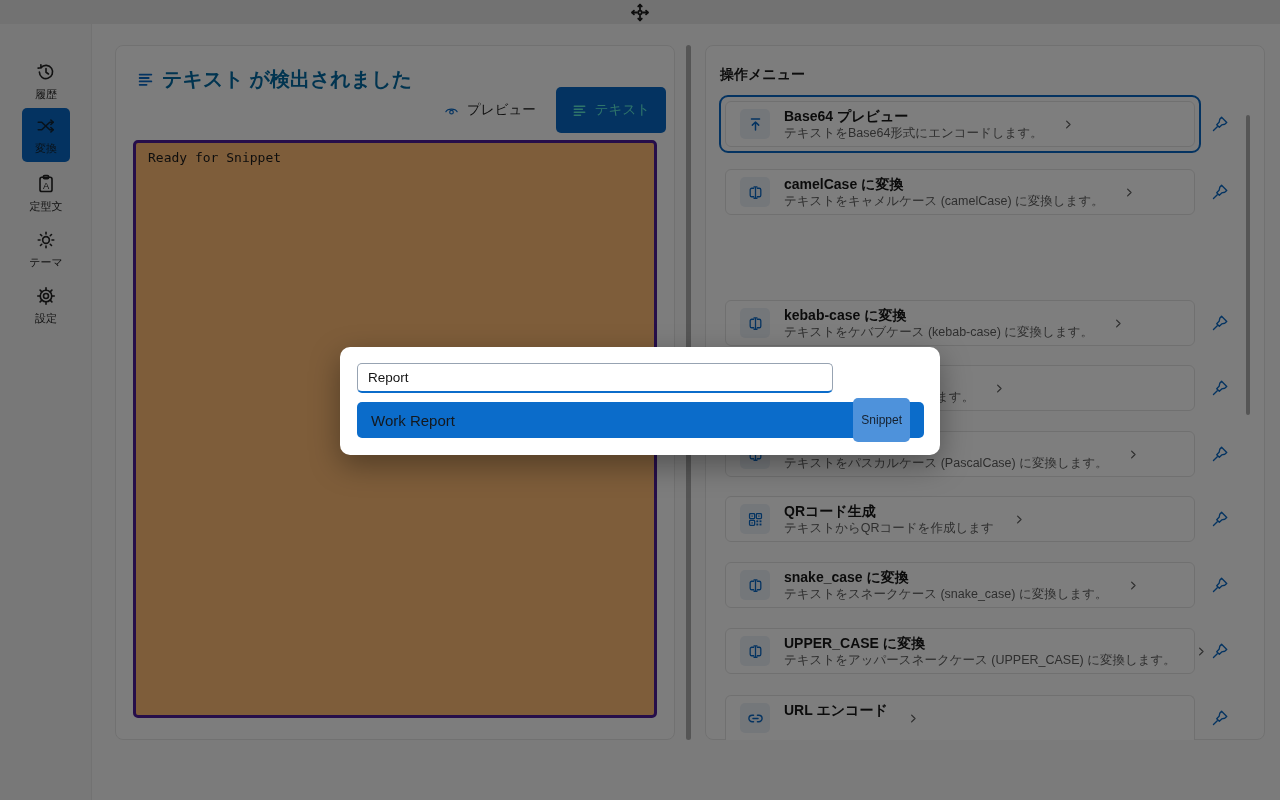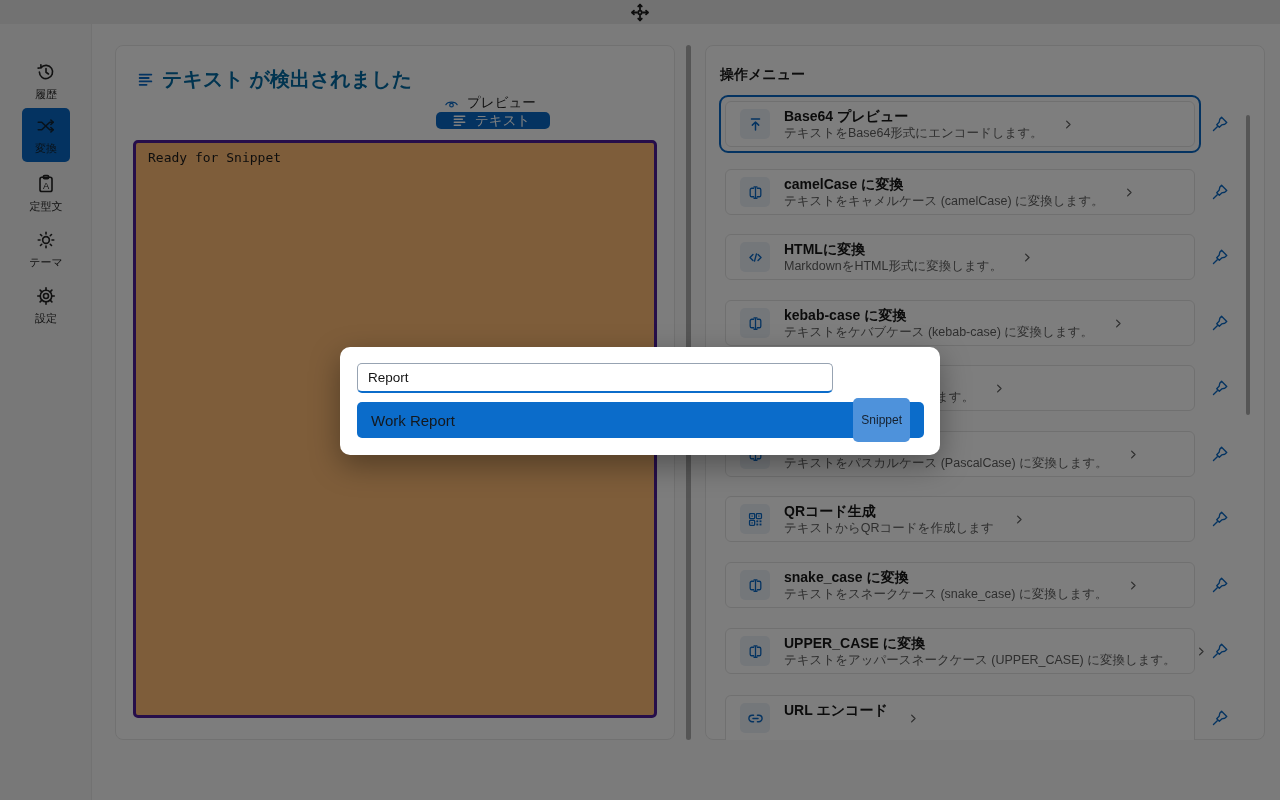--- a/index.html
+++ b/index.html
@@ -21,25 +21,25 @@
   .nav-item.selected .nlabel{color:#13212e;}
   
   .panel{background:#fbfbfb;border:1px solid #e3e3e3;border-radius:8px;box-sizing:border-box;}
   .main-panel{left:115px;top:45px;width:560px;height:695px;}
   .actions-panel{left:705px;top:45px;width:560px;height:695px;overflow:hidden;}
   .splitter{left:686px;top:45px;width:5px;height:695px;background:#ababab;border-radius:3px;cursor:col-resize;}
   
   .ptitle-row{left:137px;top:66px;display:flex;align-items:center;gap:8px;}
   .ptitle{font-size:20px;font-weight:bold;color:#0369a1;}
   .lines-icon{color:#0967C2;}
-  .switch-row{left:430px;top:94px;display:flex;height:32px;flex-direction:column;}
+  .switch-row{left:430px;top:94px;display:flex;align-items:center;height:32px;}
   .seg-preview{display:flex;align-items:center;gap:8px;padding:0 14px;height:32px;cursor:pointer;color:#1b1b1b;font-size:13.5px;}
   .seg-preview svg{color:#0967C2;}
-  .seg-text{display:flex;align-items:center;gap:8px;height:17px;padding:0 16px;margin-left:6px;
-            background:#0967C2;border-radius:5px;color:#ffffff;font-size:13.5px;cursor:pointer;}
+  .seg-text{display:flex;align-items:center;gap:8px;height:46px;padding:0 16px;margin-left:6px;
+            background:#0967C2;border-radius:5px;color:#5eead4;font-size:13.5px;cursor:pointer;}
   .editor{left:133px;top:140px;width:524px;height:578px;border:3px solid #4c1d95;border-radius:5px;
           box-sizing:border-box;background:#fdba74;}
   .editor-text{position:absolute;left:12px;top:7px;font-family:"DejaVu Sans Mono","Liberation Mono",monospace;
                font-size:13px;color:#1b1b1b;white-space:pre;}
   
   .actions-header{left:720px;top:66px;font-size:14px;font-weight:bold;color:#1b1b1b;}
   .action-row{position:absolute;left:725px;width:470px;height:46px;}
   .action-card{position:absolute;inset:0;background:#fdfdfd;border:1px solid #e1e1e1;border-radius:6px;
                box-sizing:border-box;display:flex;align-items:center;padding:0 12px 0 14px;cursor:pointer;}
   .focus-ring{position:absolute;left:-6px;top:-6px;right:-6px;bottom:-6px;border:2px solid #0967C2;border-radius:9px;}
@@ -216,42 +216,20 @@
         </svg>
     </div>
     <span class="pin">
       <svg width="18" height="18" viewBox="0 0 16 16" fill="none" stroke="currentColor" stroke-width="1.2" stroke-linecap="round" stroke-linejoin="round">
         <path d="M9.4 2 L14 6.6 L12.2 8.2 L9.5 8.8 L7.4 10.9 L5.1 8.6 L7.2 6.5 L7.8 3.8 Z"></path>
           <path d="M5.6 10.4 L2.2 13.8"></path>
       </svg>
     </span>
   </div>
 
-  <div class="action-row" style="top:234px">
-    <div class="action-card">
-      <span class="tile">
-        <svg width="17" height="17" viewBox="0 0 16 16" fill="none" stroke="currentColor" stroke-width="1.3" stroke-linecap="round" stroke-linejoin="round">
-          <path d="M5.6 5.2 L2.8 8 L5.6 10.8 M10.4 5.2 L13.2 8 L10.4 10.8 M8.9 4.6 L7.1 11.4"></path>
-        </svg>
-      </span>
-      <div class="atext">
-        <div class="atitle">HTMLに変換</div>
-        <div class="adesc">MarkdownをHTML形式に変換します。</div>
-      </div>
-      <svg class="chev" width="15" height="15" viewBox="0 0 16 16" fill="none" stroke="currentColor" stroke-width="1.4" stroke-linecap="round" stroke-linejoin="round">
-          <path d="M6 4.4 L9.6 8 L6 11.6"></path>
-        </svg>
-    </div>
-    <span class="pin">
-      <svg width="18" height="18" viewBox="0 0 16 16" fill="none" stroke="currentColor" stroke-width="1.2" stroke-linecap="round" stroke-linejoin="round">
-        <path d="M9.4 2 L14 6.6 L12.2 8.2 L9.5 8.8 L7.4 10.9 L5.1 8.6 L7.2 6.5 L7.8 3.8 Z"></path>
-          <path d="M5.6 10.4 L2.2 13.8"></path>
-      </svg>
-    </span>
-  </div>
 
   <div class="action-row" style="top:300px">
     <div class="action-card">
       <span class="tile">
         <svg width="17" height="17" viewBox="0 0 16 16" fill="none" stroke="currentColor" stroke-width="1.2" stroke-linecap="round" stroke-linejoin="round">
           <path d="M6.3 4 H4.5 A1.5 1.5 0 0 0 3 5.5 v5 A1.5 1.5 0 0 0 4.5 12 h1.8 M9.7 4 h1.8 A1.5 1.5 0 0 1 13 5.5 v5 a1.5 1.5 0 0 1-1.5 1.5 H9.7 M8 2.6 v10.8 M6.6 2.6 h2.8 M6.6 13.4 h2.8"></path>
         </svg>
       </span>
       <div class="atext">
         <div class="atitle">kebab-case に変換</div>

